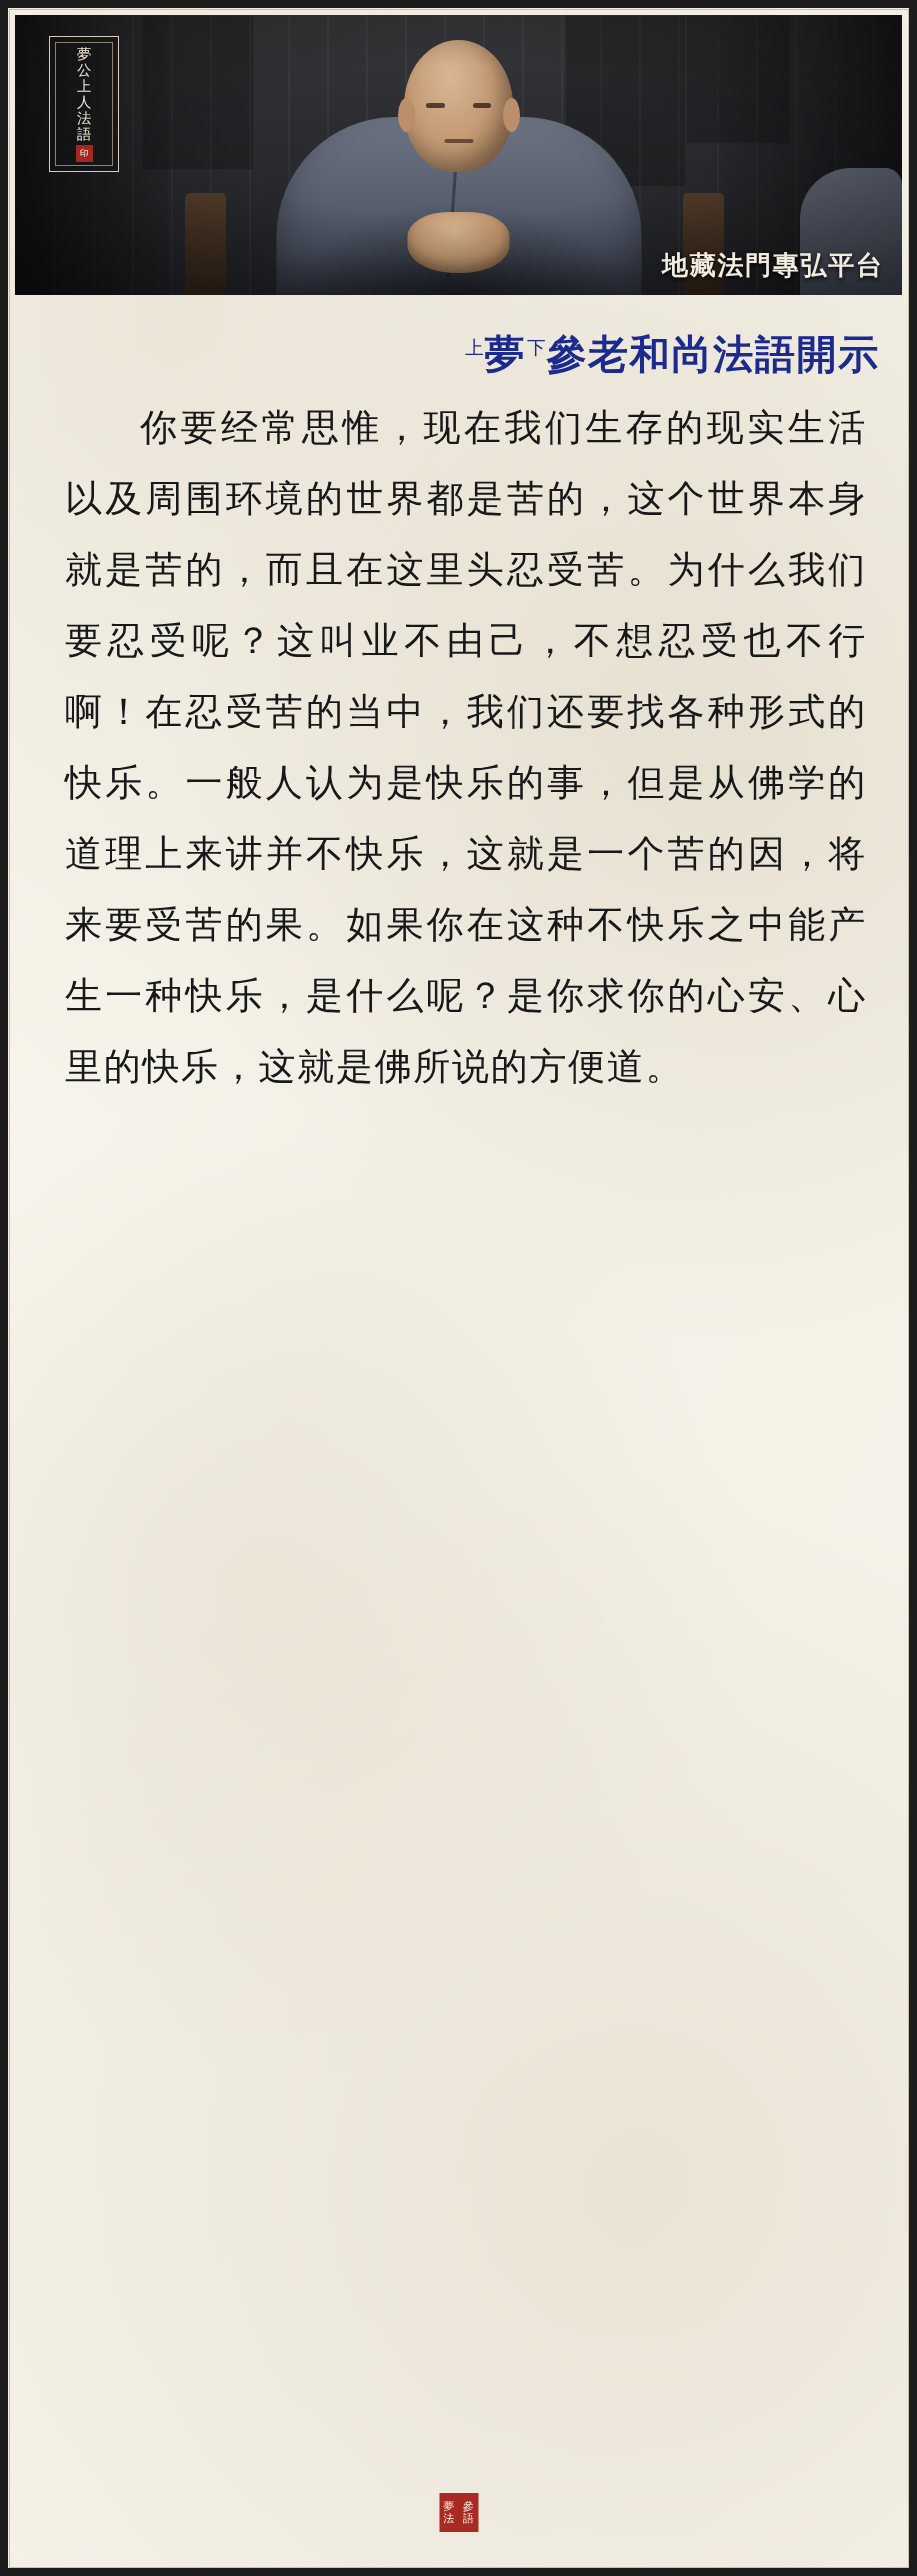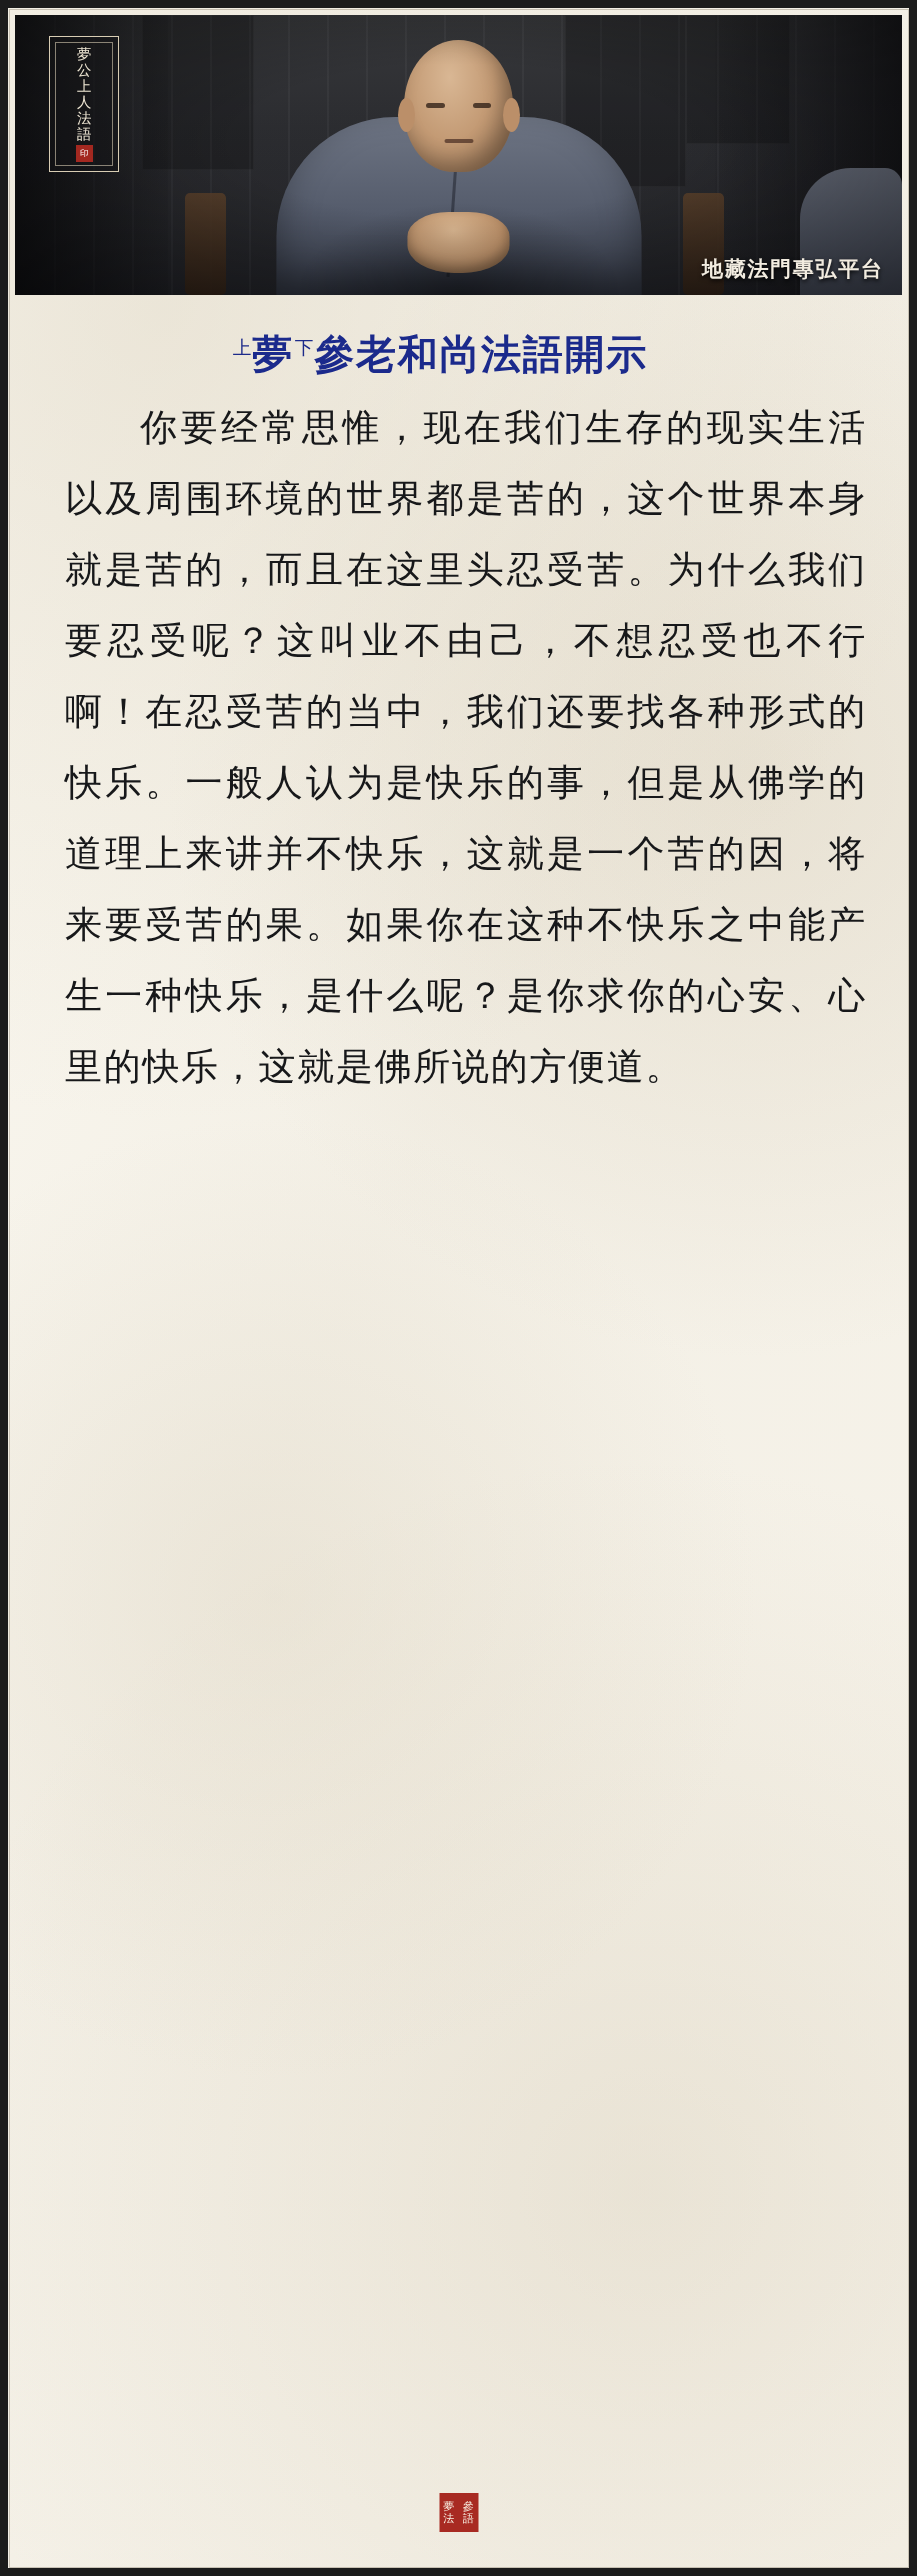--- a/index.html
+++ b/index.html
@@ -256,33 +256,33 @@
     text-align: center;
     font-family: "DejaVu Serif", serif;
   }
 
   .photo-caption {
     position: absolute;
     right: 18.7px;
     bottom: 12px;
     color: #f2ece0;
     font-family: Liberation Sans, sans-serif;
-    font-size: 21px;
+    font-size: 26px;
     letter-spacing: 1.7px;
     text-shadow: 0 1.7px 4.2px rgba(0,0,0,0.9);
     font-weight: bold;
   }
 
   
   .title-row {
     position: absolute;
     left: 0;
     top: 327px;
     width: 880px;
-    text-align: center;
+    text-align: right;
     white-space: nowrap;
   }
   .title-sup {
     font-family: "DejaVu Serif", serif;
     font-size: 18.7px;
     color: #1c2a8a;
     vertical-align: 13.6px;
     margin: 0 0.8px;
   }
   .title-main {

